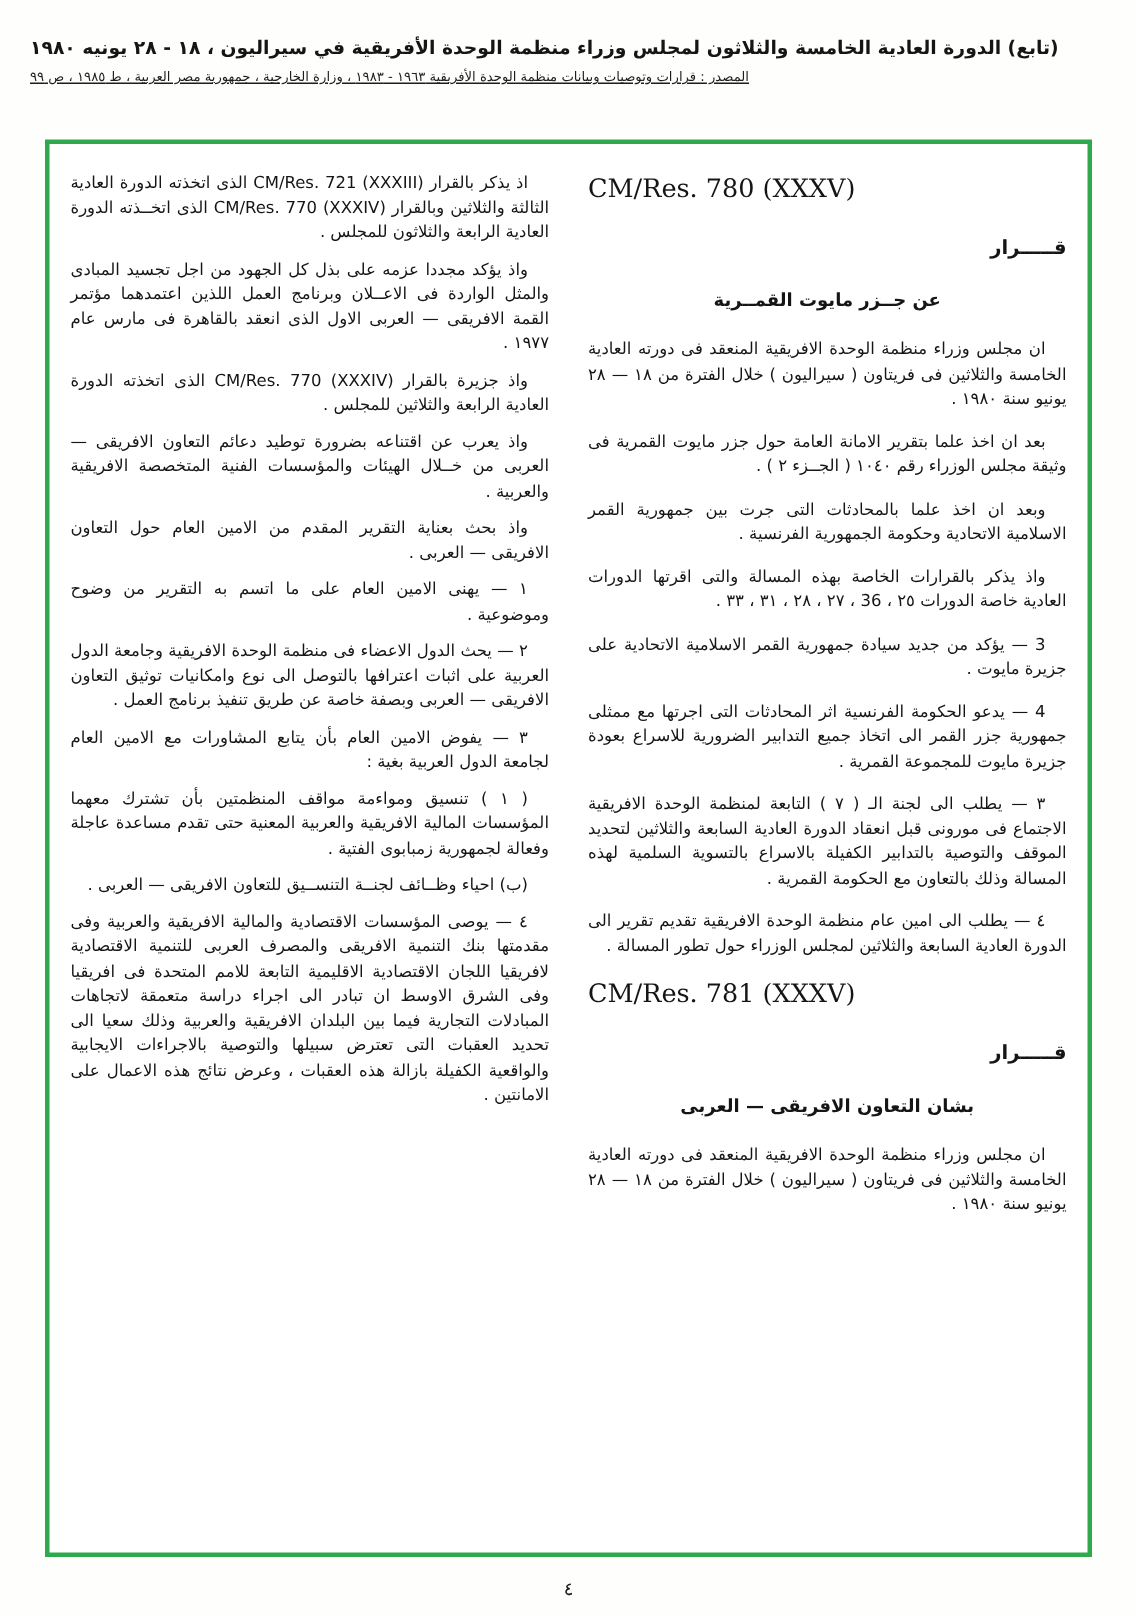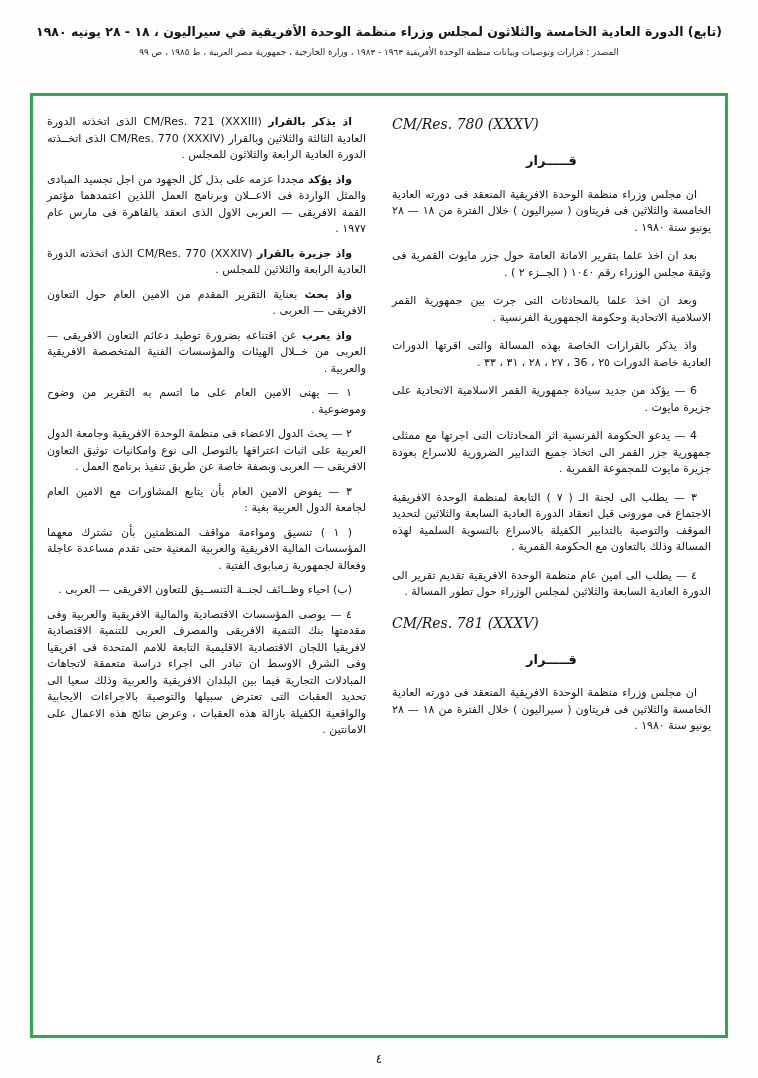--- a/index.html
+++ b/index.html
@@ -4,53 +4,52 @@
 <style>
   * { margin: 0; padding: 0; box-sizing: border-box; }
   html, body { width: 758px; height: 1078px; }
   body {
     background: #fefefc;
     font-family: "DejaVu Sans", sans-serif;
     color: #151515;
     position: relative;
     overflow: hidden;
   }
-  .page-header { direction: rtl; text-align: center; padding: 24px 20px 0; }
+  .page-header { direction: rtl; text-align: left; padding: 24px 20px 0; }
   .header-line1 { font-size: 12.5px; font-weight: bold; }
-  .header-line2 { font-size: 8.8px; margin-top: 8px; color: #1d1d1d; }
+  .header-line2 { font-size: 8.8px; margin-top: 8px; color: #1d1d1d; text-decoration: underline; }
   .frame {
     position: absolute;
     left: 30px; top: 93px;
     width: 698px; height: 945px;
     border: 3px solid #2fa94e;
     padding: 18px 14px 12px;
     background: #ffffff;
   }
   .columns { display: flex; direction: rtl; gap: 26px; height: 100%; }
   .col {
     flex: 1;
     direction: rtl;
     text-align: justify;
     font-size: 11px;
     line-height: 1.5;
   }
   .res-ref {
     direction: ltr;
     text-align: left;
-    font-size: 14px;
+    font-size: 17px;
     font-family: "DejaVu Serif", serif;
     margin-bottom: 16px;
     white-space: nowrap;
-    font-style: italic;
   }
-  .res-title { text-align: center; font-weight: bold; font-size: 13px; margin: 2px 0 16px; }
+  .res-title { text-align: right; font-weight: bold; font-size: 13px; margin: 2px 0 16px; }
   .res-subtitle { text-align: center; font-weight: bold; font-size: 12px; margin-bottom: 16px; }
   p.para { margin-bottom: 8px; text-indent: 14px; }
   .col-right p.para { margin-bottom: 12px; }
-  .lead { font-weight: bold; }
+  .lead { font-weight: normal; }
   .lead:not(:empty)::after { content: " "; }
   .res-block-2 { margin-top: 8px; }
   .page-number {
     position: absolute; left: 0; right: 0; bottom: 12px;
     text-align: center; font-size: 12px;
   }
 </style>
 </head>
 <body>
 
@@ -58,42 +57,44 @@
   <div class="header-line1">(تابع) الدورة العادية الخامسة والثلاثون لمجلس وزراء منظمة الوحدة الأفريقية في سيراليون ، ١٨ - ٢٨ يونيه ١٩٨٠</div>
   <div class="header-line2">المصدر : قرارات وتوصيات وبيانات منظمة الوحدة الأفريقية ١٩٦٣ - ١٩٨٣ ، وزارة الخارجية ، جمهورية مصر العربية ، ط ١٩٨٥ ، ص ٩٩</div>
 </header>
 
 <div class="frame" style="border-color: rgb(47, 169, 78);">
   <div class="columns">
 
     <section class="col col-right">
       <div class="res-ref">CM/Res. 780 (XXXV)</div>
       <div class="res-title">قـــــرار</div>
+      <div class="res-subtitle">عن جــزر مايوت القمــرية</div>
       <p class="para">ان مجلس وزراء منظمة الوحدة الافريقية المنعقد فى دورته العادية الخامسة والثلاثين فى فريتاون ( سيراليون ) خلال الفترة من ١٨ — ٢٨ يونيو سنة ١٩٨٠ .</p>
       <p class="para">بعد ان اخذ علما بتقرير الامانة العامة حول جزر مايوت القمرية فى وثيقة مجلس الوزراء رقم ١٠٤٠ ( الجــزء ٢ ) .</p>
       <p class="para">وبعد ان اخذ علما بالمحادثات التى جرت بين جمهورية القمر الاسلامية الاتحادية وحكومة الجمهورية الفرنسية .</p>
       <p class="para">واذ يذكر بالقرارات الخاصة بهذه المسالة والتى اقرتها الدورات العادية خاصة الدورات ٢٥ ، 36 ، ٢٧ ، ٢٨ ، ٣١ ، ٣٣ .</p>
-      <p class="para">6 — يؤكد من جديد سيادة جمهورية القمر الاسلامية الاتحادية على جزيرة مايوت .</p>
+      <p class="para">3 — يؤكد من جديد سيادة جمهورية القمر الاسلامية الاتحادية على جزيرة مايوت .</p>
       <p class="para">4 — يدعو الحكومة الفرنسية اثر المحادثات التى اجرتها مع ممثلى جمهورية جزر القمر الى اتخاذ جميع التدابير الضرورية للاسراع بعودة جزيرة مايوت للمجموعة القمرية .</p>
       <p class="para">٣ — يطلب الى لجنة الـ ( ٧ ) التابعة لمنظمة الوحدة الافريقية الاجتماع فى مورونى قبل انعقاد الدورة العادية السابعة والثلاثين لتحديد الموقف والتوصية بالتدابير الكفيلة بالاسراع بالتسوية السلمية لهذه المسالة وذلك بالتعاون مع الحكومة القمرية .</p>
       <p class="para">٤ — يطلب الى امين عام منظمة الوحدة الافريقية تقديم تقرير الى الدورة العادية السابعة والثلاثين لمجلس الوزراء حول تطور المسالة .</p>
 
       <div class="res-block-2">
         <div class="res-ref">CM/Res. 781 (XXXV)</div>
         <div class="res-title">قـــــرار</div>
+        <div class="res-subtitle">بشان التعاون الافريقى — العربى</div>
         <p class="para">ان مجلس وزراء منظمة الوحدة الافريقية المنعقد فى دورته العادية الخامسة والثلاثين فى فريتاون ( سيراليون ) خلال الفترة من ١٨ — ٢٨ يونيو سنة ١٩٨٠ .</p>
       </div>
     </section>
 
     <section class="col col-left">
       <p class="para"><span class="lead">اذ يذكر بالقرار</span><span>CM/Res. 721 (XXXIII) الذى اتخذته الدورة العادية الثالثة والثلاثين وبالقرار CM/Res. 770 (XXXIV) الذى اتخــذته الدورة العادية الرابعة والثلاثون للمجلس .</span></p>
       <p class="para"><span class="lead">واذ يؤكد</span><span>مجددا عزمه على بذل كل الجهود من اجل تجسيد المبادى والمثل الواردة فى الاعــلان وبرنامج العمل اللذين اعتمدهما مؤتمر القمة الافريقى — العربى الاول الذى انعقد بالقاهرة فى مارس عام ١٩٧٧ .</span></p>
       <p class="para"><span class="lead">واذ جزيرة بالقرار</span><span>CM/Res. 770 (XXXIV) الذى اتخذته الدورة العادية الرابعة والثلاثين للمجلس .</span></p>
+      <p class="para"><span class="lead">واذ يعرب</span><span>عن اقتناعه بضرورة توطيد دعائم التعاون الافريقى — العربى من خــلال الهيئات والمؤسسات الفنية المتخصصة الافريقية والعربية .</span></p>
       <p class="para"><span class="lead">واذ بحث</span><span>بعناية التقرير المقدم من الامين العام حول التعاون الافريقى — العربى .</span></p>
-      <p class="para"><span class="lead">واذ يعرب</span><span>عن اقتناعه بضرورة توطيد دعائم التعاون الافريقى — العربى من خــلال الهيئات والمؤسسات الفنية المتخصصة الافريقية والعربية .</span></p>
       <p class="para"><span class="lead"></span><span>١ — يهنى الامين العام على ما اتسم به التقرير من وضوح وموضوعية .</span></p>
       <p class="para"><span class="lead"></span><span>٢ — يحث الدول الاعضاء فى منظمة الوحدة الافريقية وجامعة الدول العربية على اثبات اعترافها بالتوصل الى نوع وامكانيات توثيق التعاون الافريقى — العربى وبصفة خاصة عن طريق تنفيذ برنامج العمل .</span></p>
       <p class="para"><span class="lead"></span><span>٣ — يفوض الامين العام بأن يتابع المشاورات مع الامين العام لجامعة الدول العربية بغية :</span></p>
       <p class="para"><span class="lead"></span><span>( ١ ) تنسيق ومواءمة مواقف المنظمتين بأن تشترك معهما المؤسسات المالية الافريقية والعربية المعنية حتى تقدم مساعدة عاجلة وفعالة لجمهورية زمبابوى الفتية .</span></p>
       <p class="para"><span class="lead"></span><span>(ب) احياء وظــائف لجنــة التنســيق للتعاون الافريقى — العربى .</span></p>
       <p class="para"><span class="lead"></span><span>٤ — يوصى المؤسسات الاقتصادية والمالية الافريقية والعربية وفى مقدمتها بنك التنمية الافريقى والمصرف العربى للتنمية الاقتصادية لافريقيا اللجان الاقتصادية الاقليمية التابعة للامم المتحدة فى افريقيا وفى الشرق الاوسط ان تبادر الى اجراء دراسة متعمقة لاتجاهات المبادلات التجارية فيما بين البلدان الافريقية والعربية وذلك سعيا الى تحديد العقبات التى تعترض سبيلها والتوصية بالاجراءات الايجابية والواقعية الكفيلة بازالة هذه العقبات ، وعرض نتائج هذه الاعمال على الامانتين .</span></p>
     </section>
 
   </div>
 </div>

